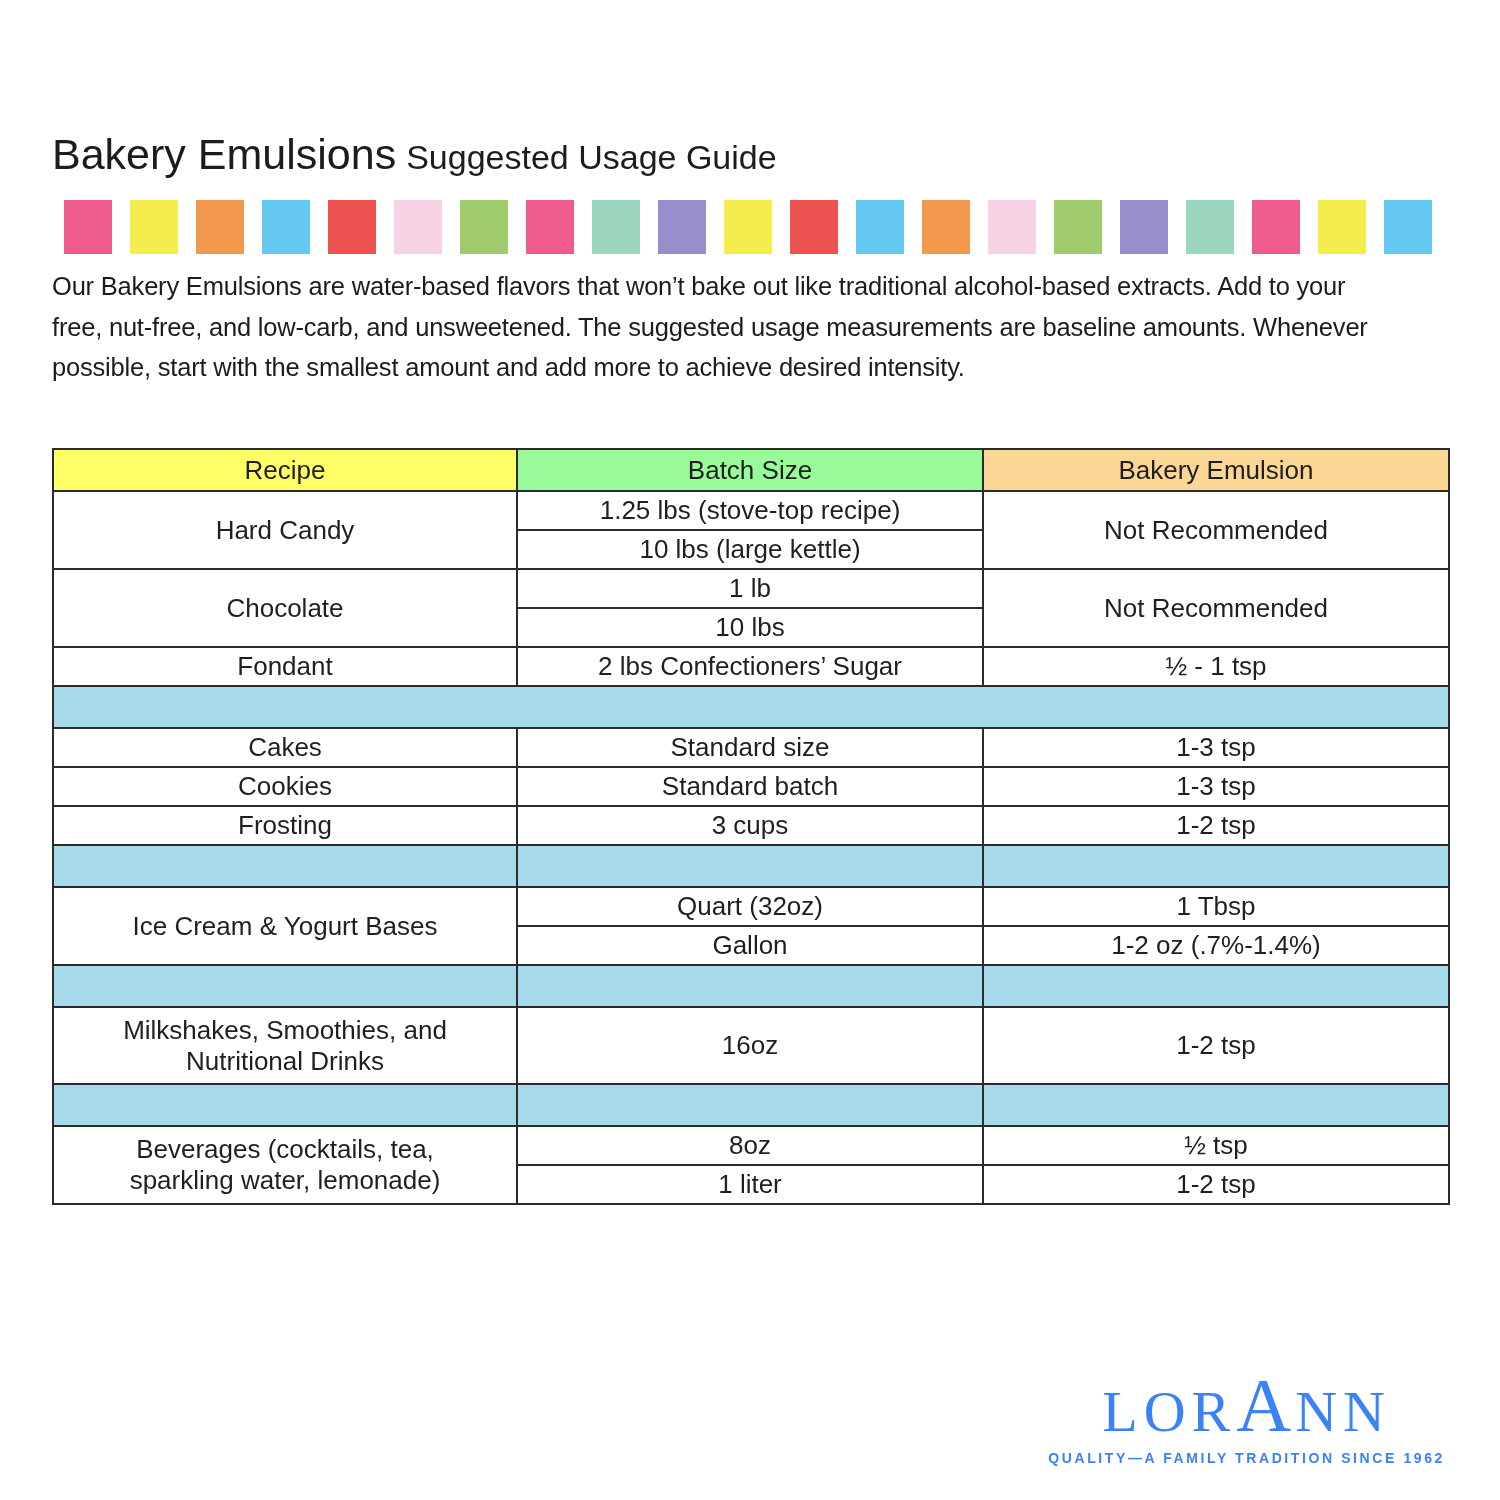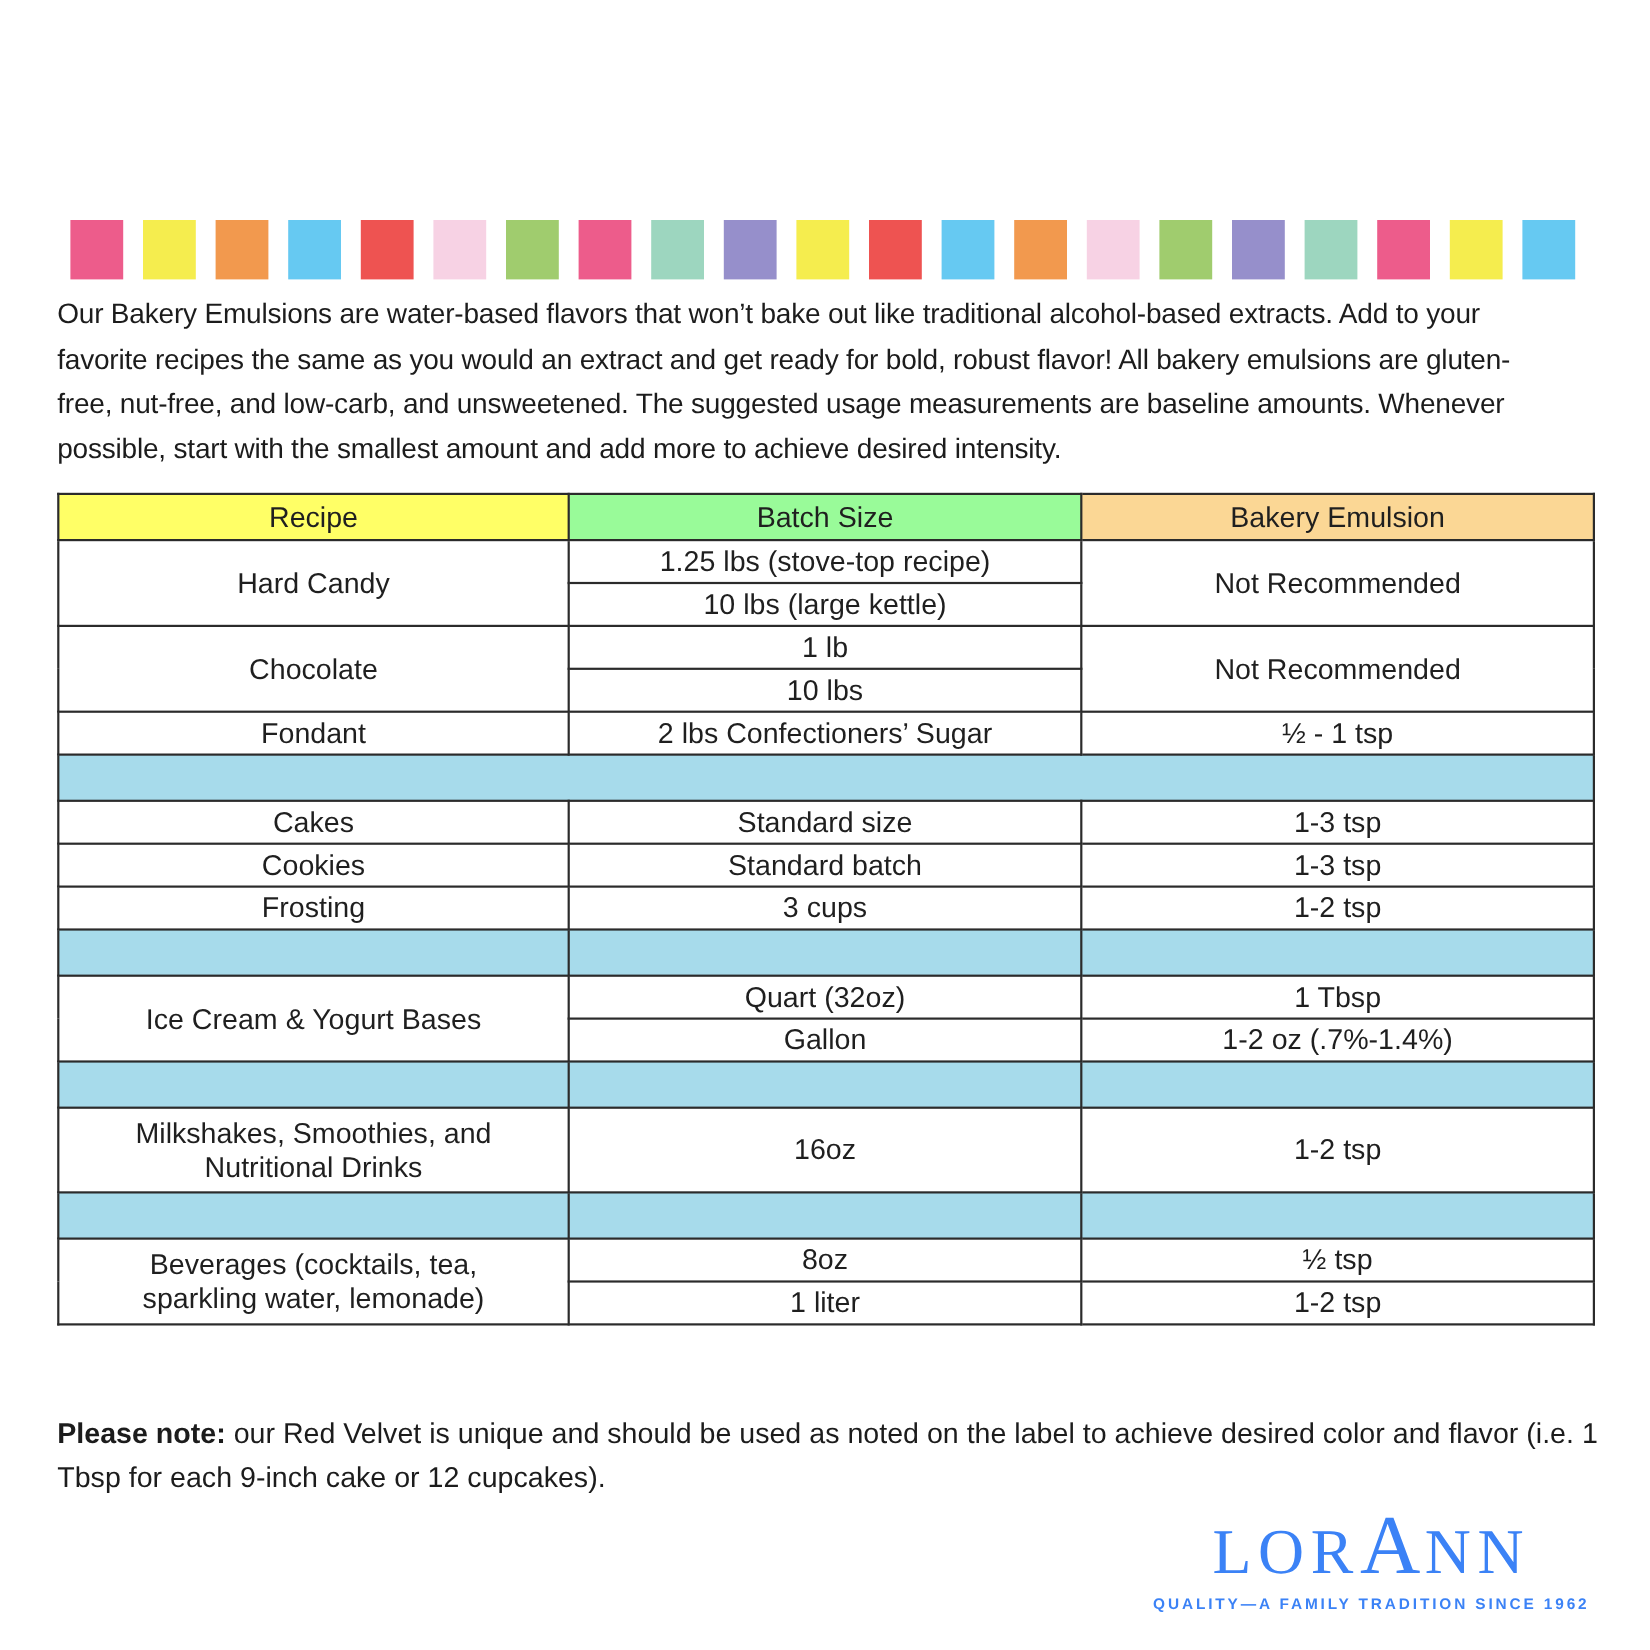--- a/index.html
+++ b/index.html
@@ -53,20 +53,21 @@
              letter-spacing:6px;line-height:1.05;white-space:nowrap;}
   .logo-word .logo-a{font-size:76px;letter-spacing:4px;}
   .logo-tagline{margin-top:4px;font-size:14px;font-weight:700;letter-spacing:2.6px;
                 white-space:nowrap;}
 </style>
 </head>
 <body>
 
 <div class="page">
 
+  <h1 class="title"><span class="title-main">Bakery Emulsions</span><span class="title-sub">Suggested Usage Guide</span></h1>
 
   <div class="strip">
       <div class="swatch" style="background: rgb(237, 92, 139);"></div>
       <div class="swatch" style="background: rgb(245, 237, 78);"></div>
       <div class="swatch" style="background: rgb(242, 153, 78);"></div>
       <div class="swatch" style="background: rgb(102, 201, 242);"></div>
       <div class="swatch" style="background: rgb(238, 83, 81);"></div>
       <div class="swatch" style="background: rgb(247, 210, 228);"></div>
       <div class="swatch" style="background: rgb(160, 204, 110);"></div>
       <div class="swatch" style="background: rgb(237, 92, 139);"></div>
@@ -80,21 +81,20 @@
       <div class="swatch" style="background: rgb(160, 204, 110);"></div>
       <div class="swatch" style="background: rgb(150, 143, 203);"></div>
       <div class="swatch" style="background: rgb(157, 214, 191);"></div>
       <div class="swatch" style="background: rgb(237, 92, 139);"></div>
       <div class="swatch" style="background: rgb(245, 237, 78);"></div>
       <div class="swatch" style="background: rgb(102, 201, 242);"></div>
     </div>
 
   <div class="intro">
     <div>Our Bakery Emulsions are water-based flavors that won’t bake out like traditional alcohol-based extracts. Add to your</div>
-    <div>favorite recipes the same as you would an extract and get ready for bold, robust flavor! All bakery emulsions are gluten-</div>
     <div>free, nut-free, and low-carb, and unsweetened. The suggested usage measurements are baseline amounts. Whenever</div>
     <div>possible, start with the smallest amount and add more to achieve desired intensity.</div>
   </div>
 
   <table class="usage-table">
     <colgroup>
         <col class="c1">
         <col class="c2">
         <col class="c3">
       </colgroup>
@@ -189,23 +189,19 @@
       <td>8oz</td>
       <td>½ tsp</td>
     </tr>
     <tr class="r">
       <td>1 liter</td>
       <td>1-2 tsp</td>
     </tr>
   </tbody>
     </table>
 
-  <p class="note">
-    <span><strong>Please note:</strong><span> our Red Velvet is unique and should be used as noted on the label to achieve desired color and flavor (i.e. 1</span></span><br>
-    <span>Tbsp for each 9-inch cake or 12 cupcakes).</span>
-  </p>
 
   <div class="logo" style="color: #3b82f6; margin-left: 11px;">
     <div class="logo-word"><span>LOR</span><span class="logo-a">A</span><span>NN</span></div>
     <div class="logo-tagline">QUALITY—A FAMILY TRADITION SINCE 1962</div>
   </div>
 
 </div>
 
 </body></html>

